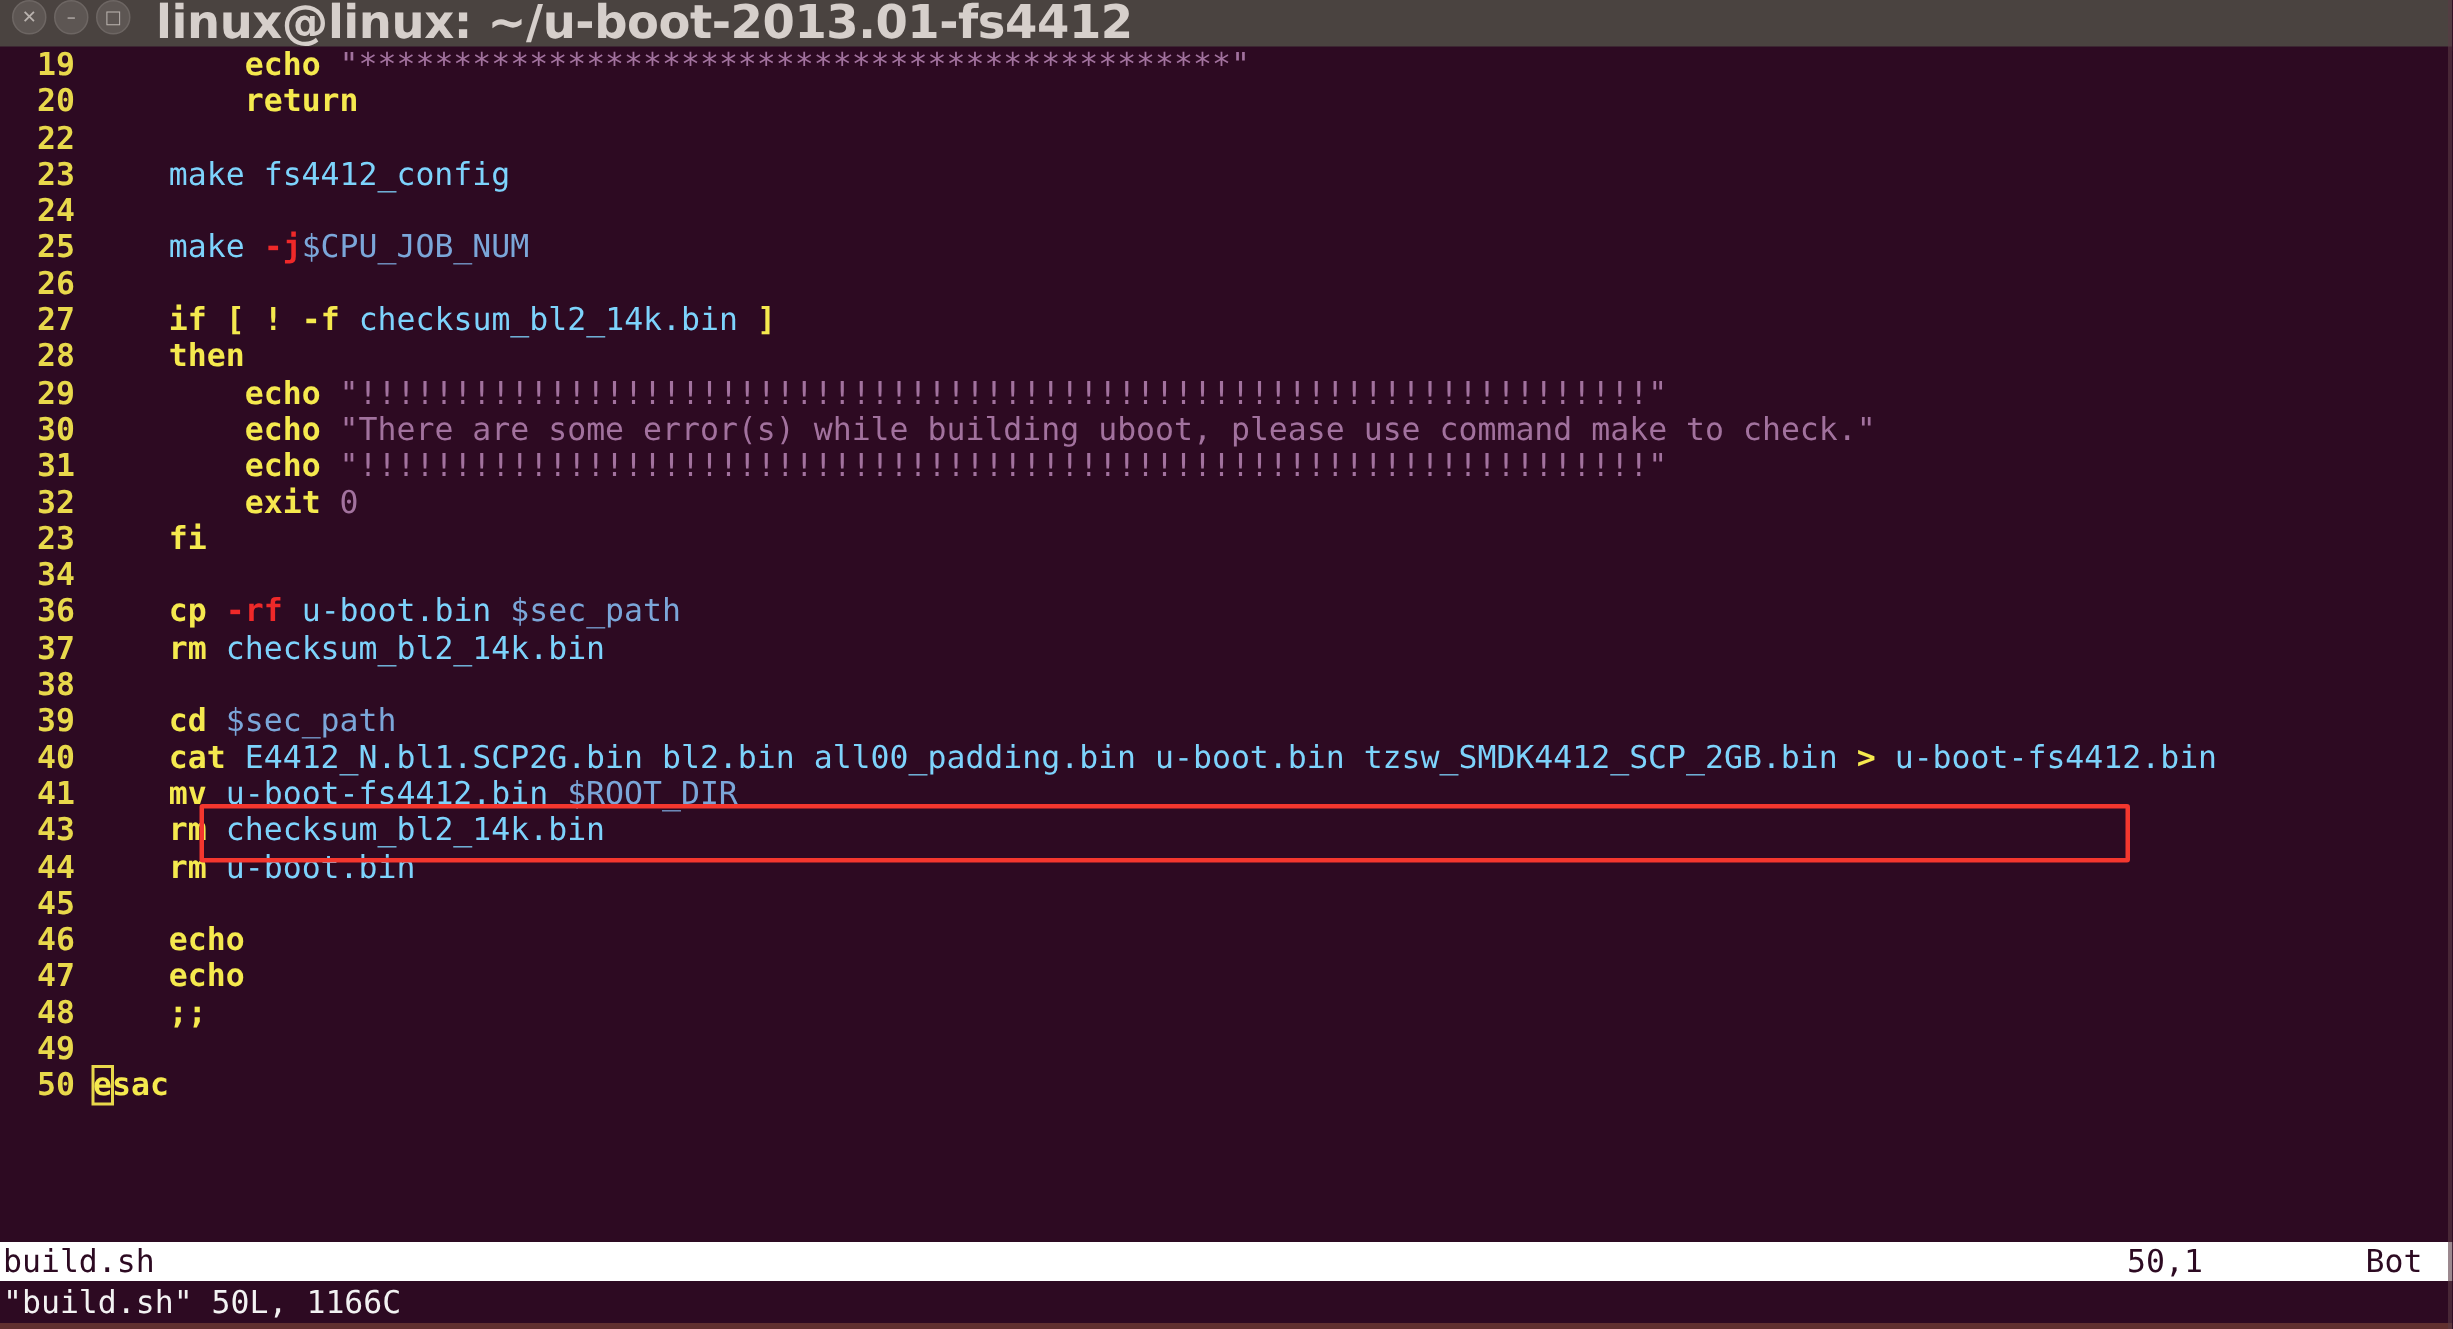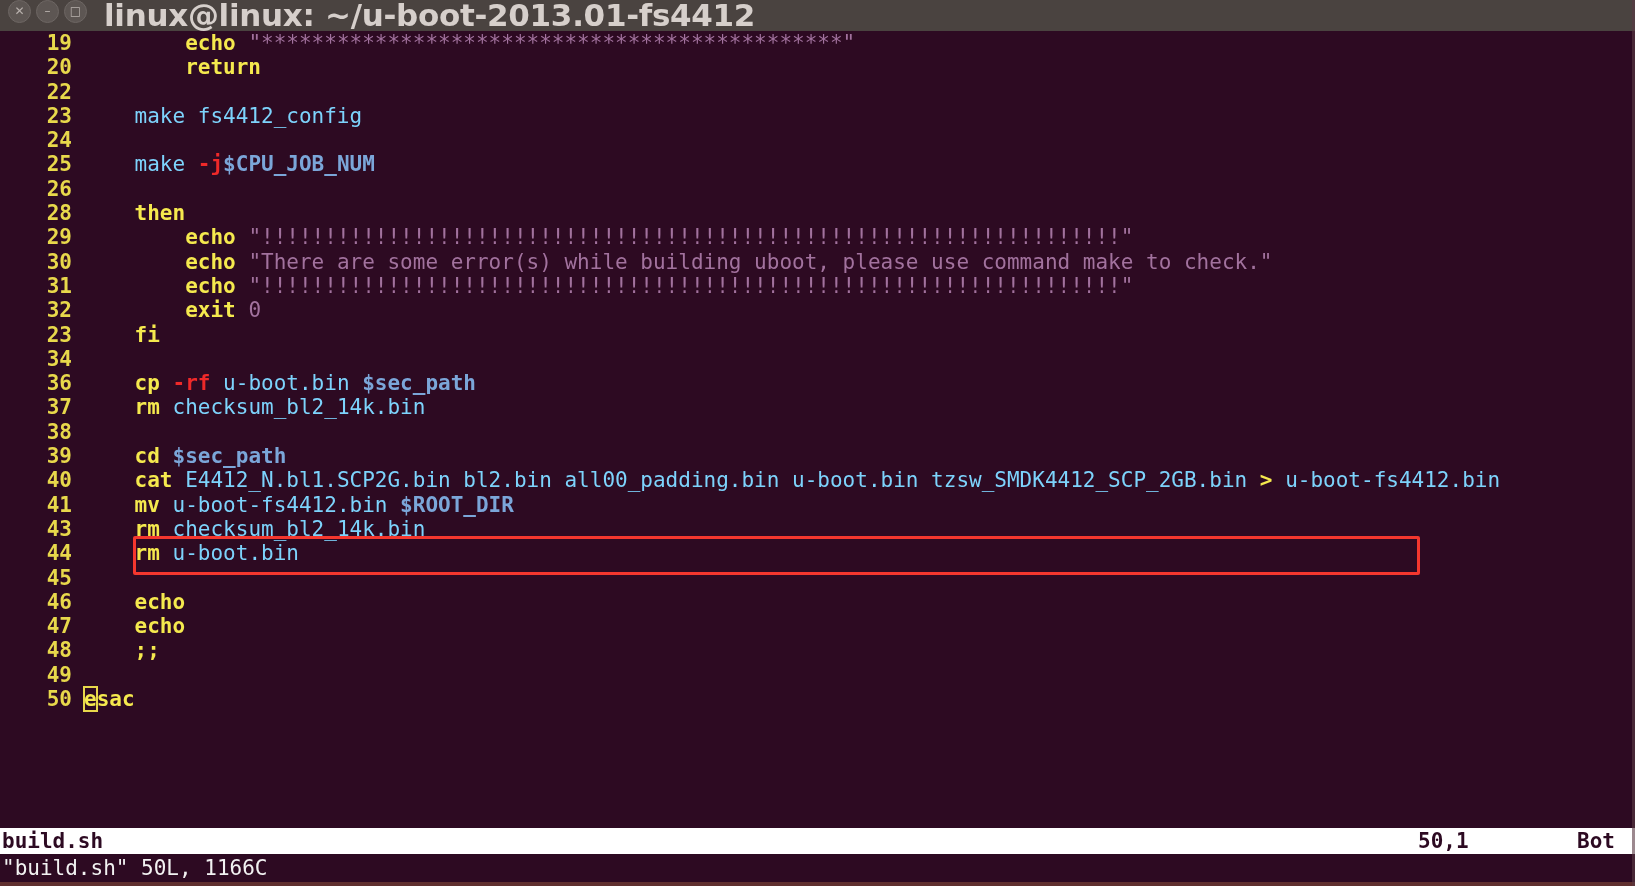--- a/index.html
+++ b/index.html
@@ -80,25 +80,24 @@
     letter-spacing: 0px;
     position: relative;
   }
   .ln {
     display: inline-block;
     width: 50px;
     text-align: right;
     color: #e8d84b;
     font-weight: bold;
     margin-right: 12px;
-    margin-left: 22px;
   }
   .kw     { color: #f5e94e; font-weight: bold; }   
   .opt    { color: #ef2929; font-weight: bold; }   
-  .var    { color: #7ba6d9; font-weight: bold; }   
+  .var    { color: #7ba6d9; font-weight: normal; }   
   .str    { color: #a2729e; }                      
   .plain  { color: #7dd3fc; }                      
   .num    { color: #a2729e; }                      
 
   
   .cursor {
     outline: 2px solid #e8d84b;
     outline-offset: -1px;
     display: inline-block;
   }
@@ -119,21 +118,21 @@
   
   #statusline {
     position: absolute;
     left: 0; top: 828px;
     width: 1635px;
     height: 26px;
     background: #ffffff;
     color: #2d0a22;
     font-size: 21px;
     line-height: 26px;
-    font-weight: bold;
+    font-weight: normal;
     white-space: pre;
     display: flex;
     align-items: center;
   }
   #st-file   { margin-left: 2px; }
   #st-pos    { position: absolute; left: 1418px; }
   #st-state  { position: absolute; right: 20px; }
 
   
   #cmdline {
@@ -177,20 +176,21 @@
 
   <div id="term">
     <div id="code-lines">
         <div class="row"><span class="ln">19</span><span class="plain">        </span><span class="kw">echo</span><span class="plain"> </span><span class="str">"**********************************************"</span></div>
         <div class="row"><span class="ln">20</span><span class="plain">        </span><span class="kw">return</span></div>
         <div class="row"><span class="ln">22</span></div>
         <div class="row"><span class="ln">23</span><span class="plain">    make fs4412_config</span></div>
         <div class="row"><span class="ln">24</span></div>
         <div class="row"><span class="ln">25</span><span class="plain">    make </span><span class="opt">-j</span><span class="var">$CPU_JOB_NUM</span></div>
         <div class="row"><span class="ln">26</span></div>
+        <div class="row"><span class="ln">27</span><span class="plain">    </span><span class="kw">if</span><span class="plain"> </span><span class="kw">[</span><span class="plain"> </span><span class="kw">!</span><span class="plain"> </span><span class="kw">-f</span><span class="plain"> checksum_bl2_14k.bin </span><span class="kw">]</span></div>
         <div class="row"><span class="ln">28</span><span class="plain">    </span><span class="kw">then</span></div>
         <div class="row"><span class="ln">29</span><span class="plain">        </span><span class="kw">echo</span><span class="plain"> </span><span class="str">"!!!!!!!!!!!!!!!!!!!!!!!!!!!!!!!!!!!!!!!!!!!!!!!!!!!!!!!!!!!!!!!!!!!!"</span></div>
         <div class="row"><span class="ln">30</span><span class="plain">        </span><span class="kw">echo</span><span class="plain"> </span><span class="str">"There are some error(s) while building uboot, please use command make to check."</span></div>
         <div class="row"><span class="ln">31</span><span class="plain">        </span><span class="kw">echo</span><span class="plain"> </span><span class="str">"!!!!!!!!!!!!!!!!!!!!!!!!!!!!!!!!!!!!!!!!!!!!!!!!!!!!!!!!!!!!!!!!!!!!"</span></div>
         <div class="row"><span class="ln">32</span><span class="plain">        </span><span class="kw">exit</span><span class="plain"> </span><span class="num">0</span></div>
         <div class="row"><span class="ln">23</span><span class="plain">    </span><span class="kw">fi</span></div>
         <div class="row"><span class="ln">34</span></div>
         <div class="row"><span class="ln">36</span><span class="plain">    </span><span class="kw">cp</span><span class="plain"> </span><span class="opt">-rf</span><span class="plain"> u-boot.bin </span><span class="var">$sec_path</span></div>
         <div class="row"><span class="ln">37</span><span class="plain">    </span><span class="kw">rm</span><span class="plain"> checksum_bl2_14k.bin</span></div>
         <div class="row"><span class="ln">38</span></div>

